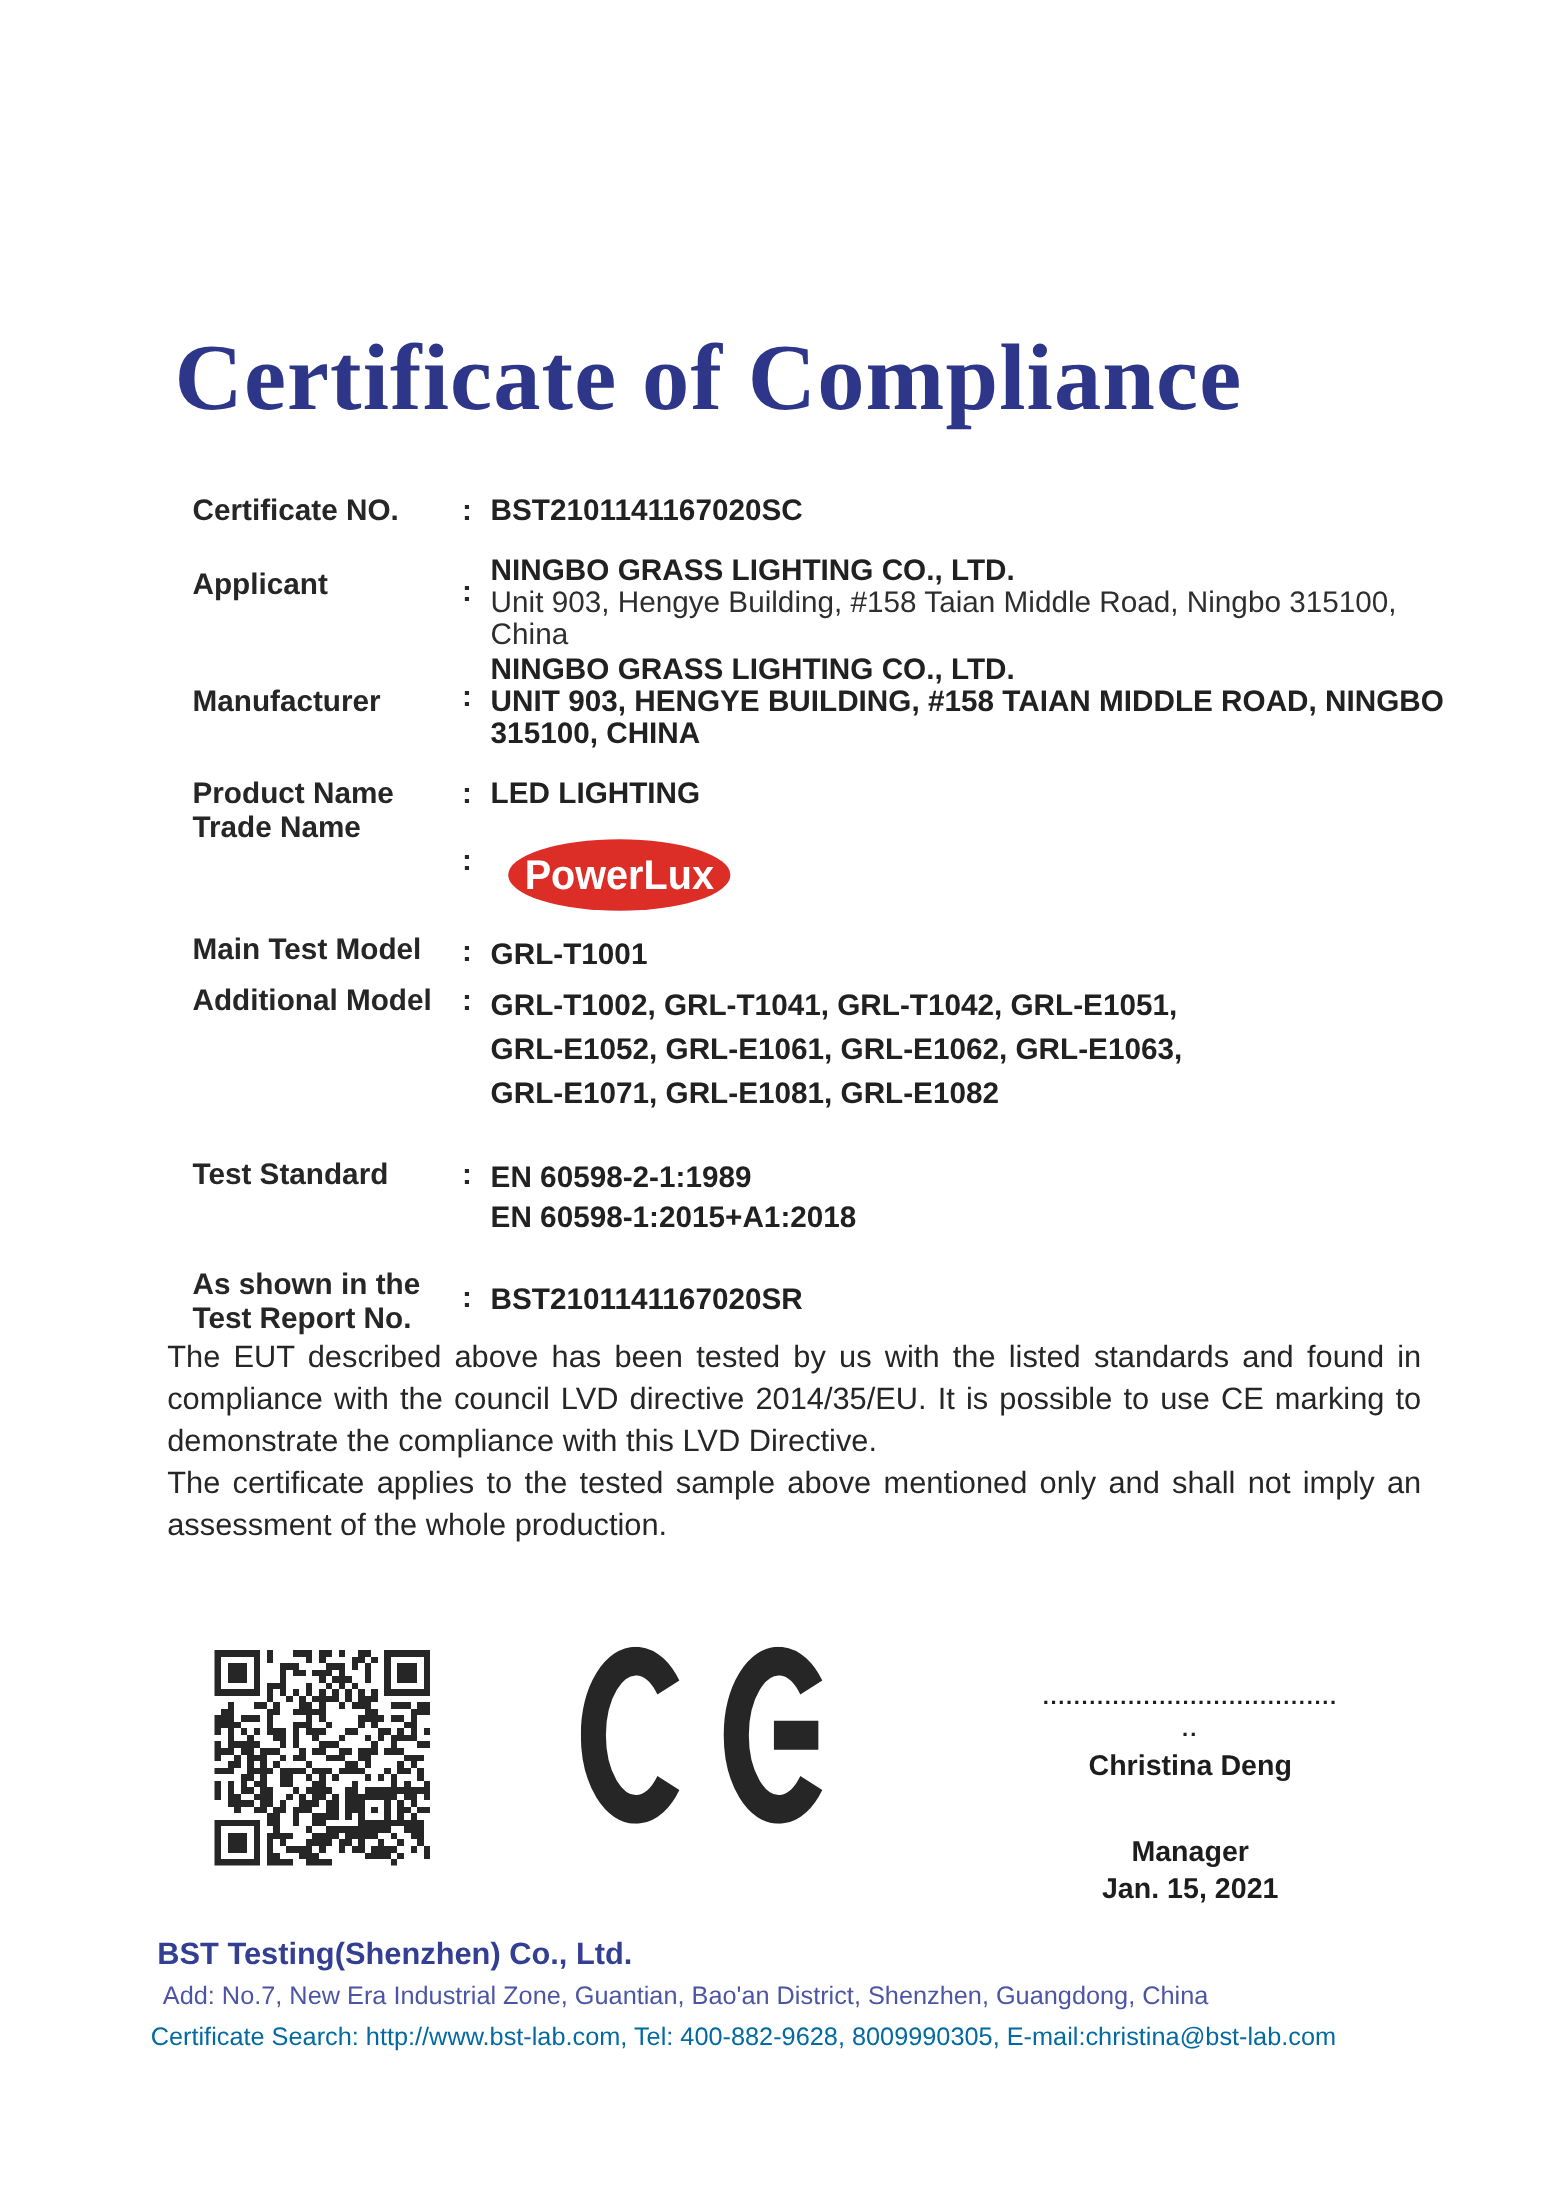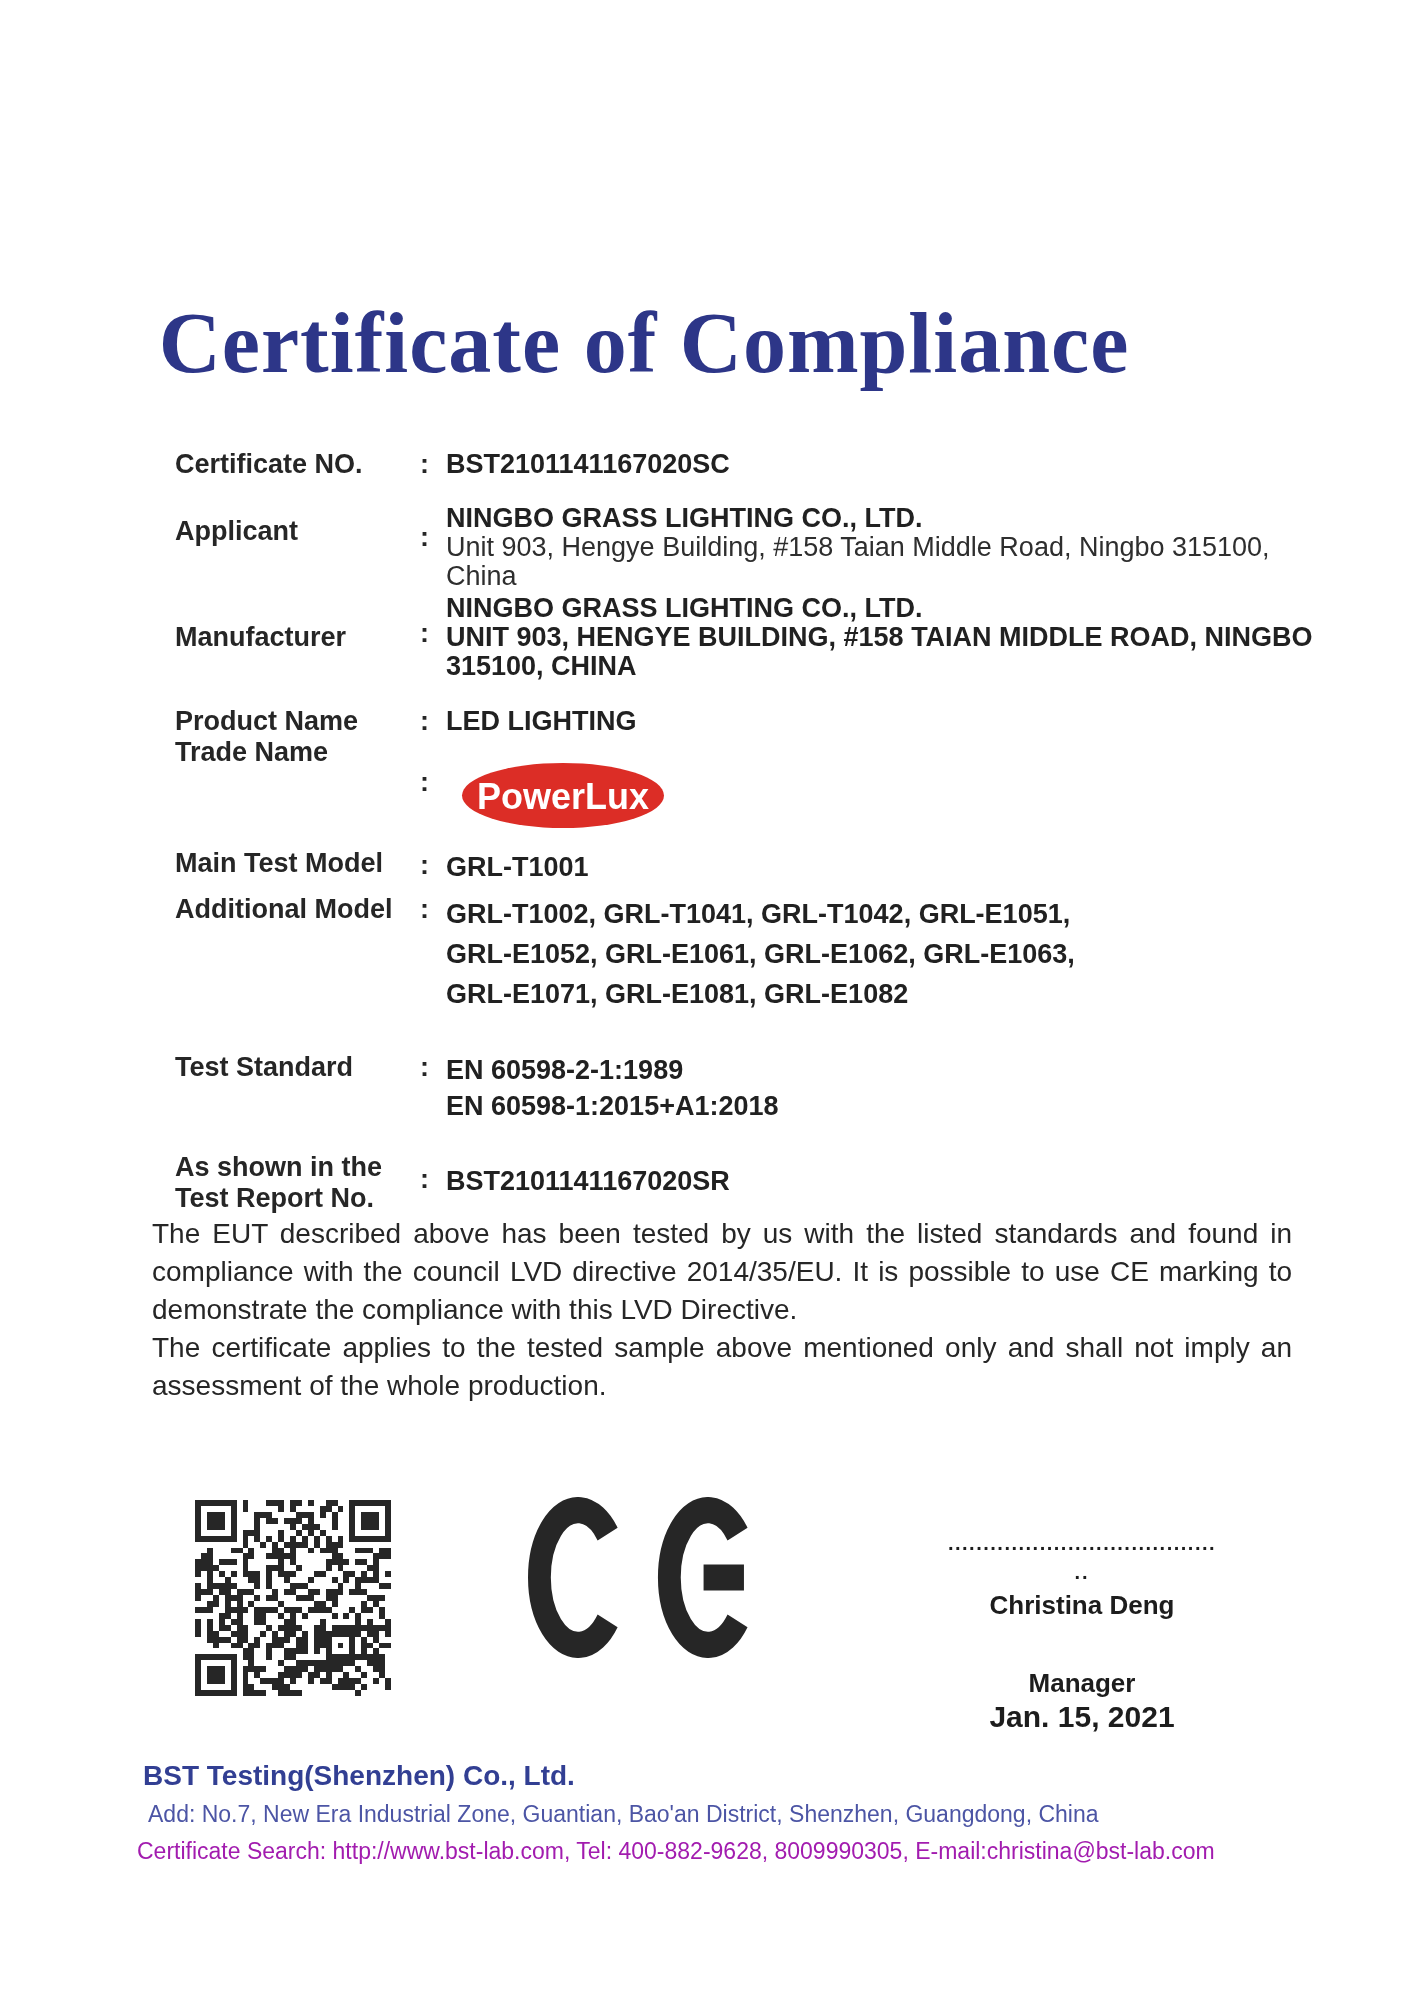--- a/index.html
+++ b/index.html
@@ -68,33 +68,33 @@
   }
   .sig .dotline{
     font-size:20px;letter-spacing:1.5px;line-height:14px;
     white-space:nowrap;color:#1d1d1d;font-weight:bold;
   }
   .sig .smalldots{
     font-size:20px;line-height:16px;margin-top:14px;font-weight:bold;letter-spacing:2px;
   }
   .sig .name{font-size:26px;font-weight:bold;line-height:34px;margin-top:8px;}
   .sig .role{font-size:26px;font-weight:bold;line-height:33px;margin-top:45px;}
-  .sig .date{font-size:30px;font-weight:bold;line-height:33px;}
+  .sig .date{font-size:26px;font-weight:bold;line-height:33px;}
   
   .f-company{
     left:143px;top:1760px;
     font-size:28px;font-weight:bold;color:#323f93;white-space:nowrap;
   }
   .f-address{
     left:148px;top:1801px;
     font-size:23px;color:#4c55a5;white-space:nowrap;
   }
   .f-contact{
     left:137px;top:1838px;
-    font-size:23px;color:#a21caf;white-space:nowrap;
+    font-size:23px;color:#0369a1;white-space:nowrap;
   }
 </style>
 </head>
 <body>
 
 <div class="page">
 
   <div class="abs doc-title">Certificate of Compliance</div>
 
   <div class="abs lbl" style="top:449px">Certificate NO.</div>

